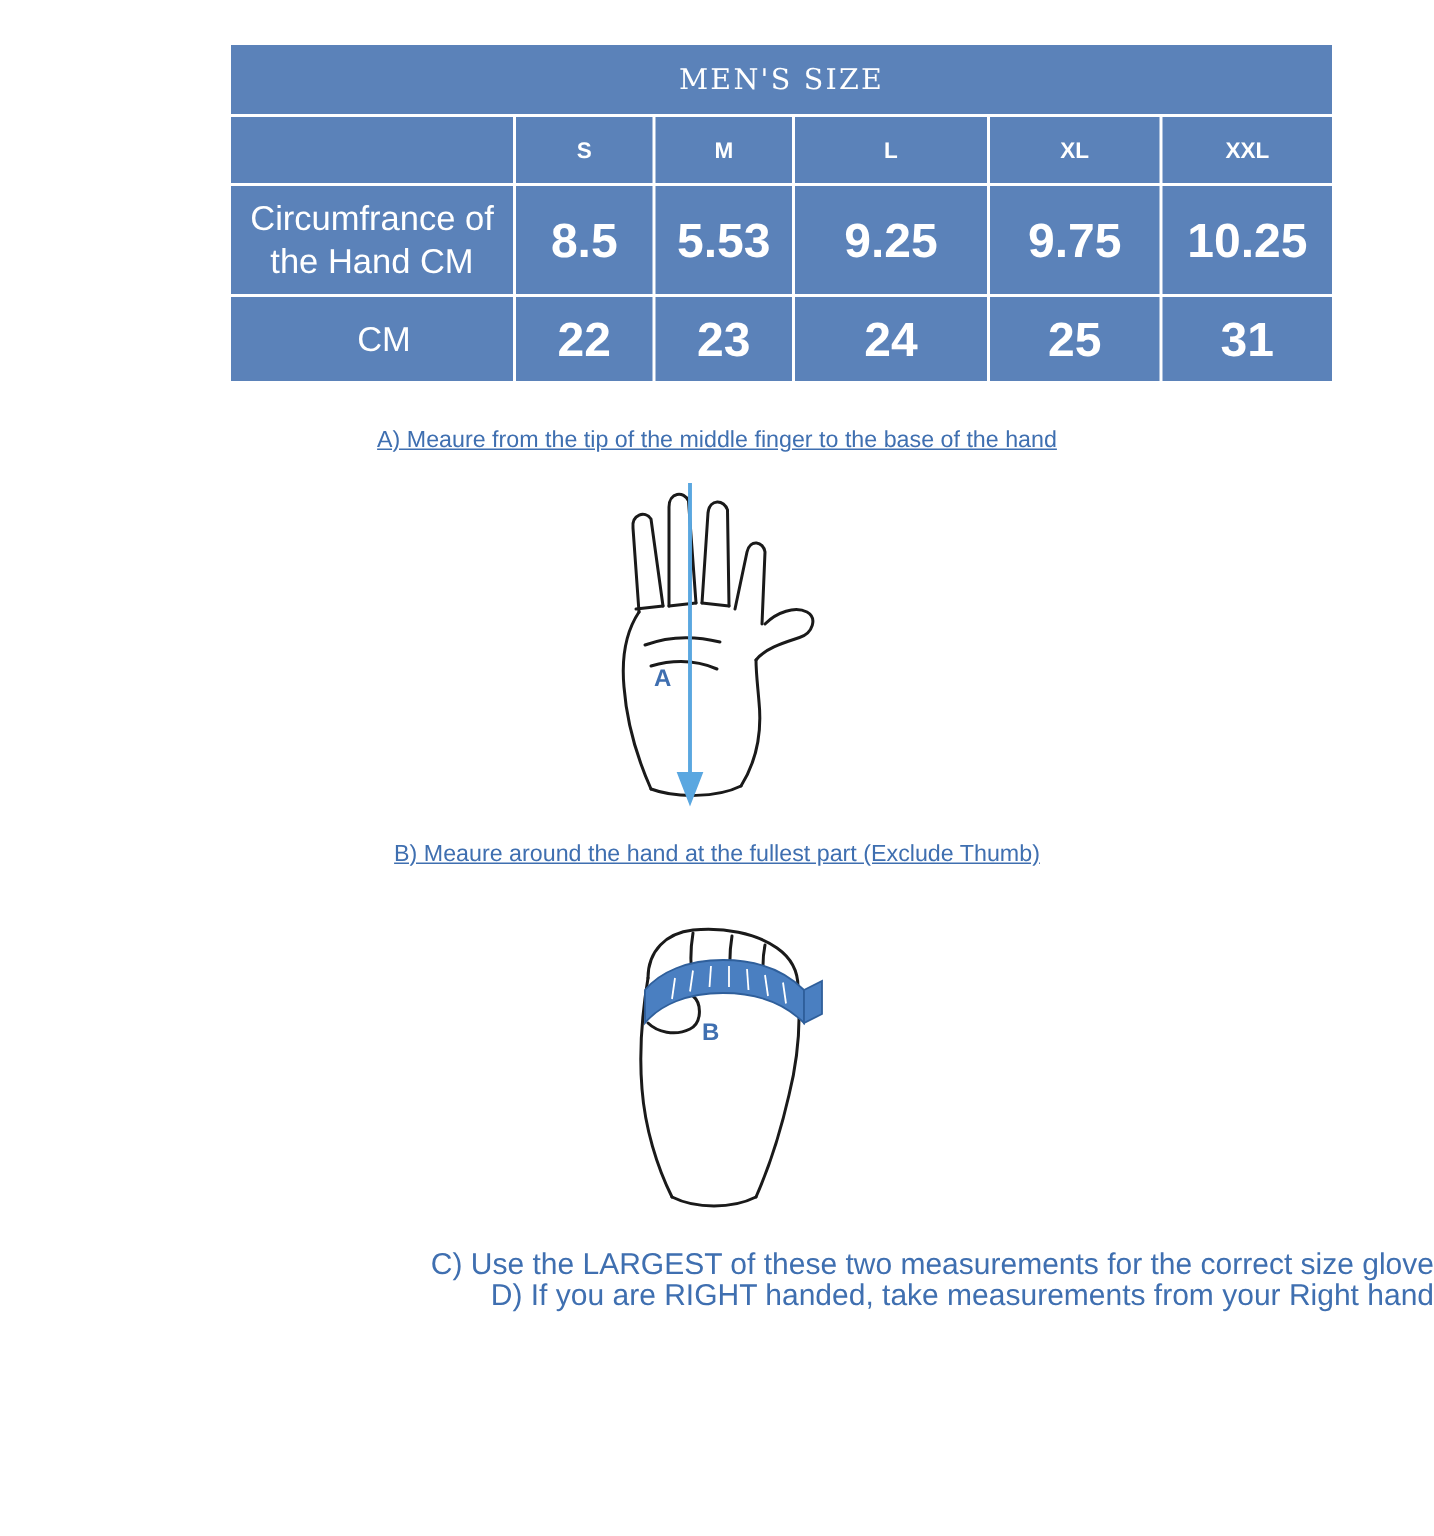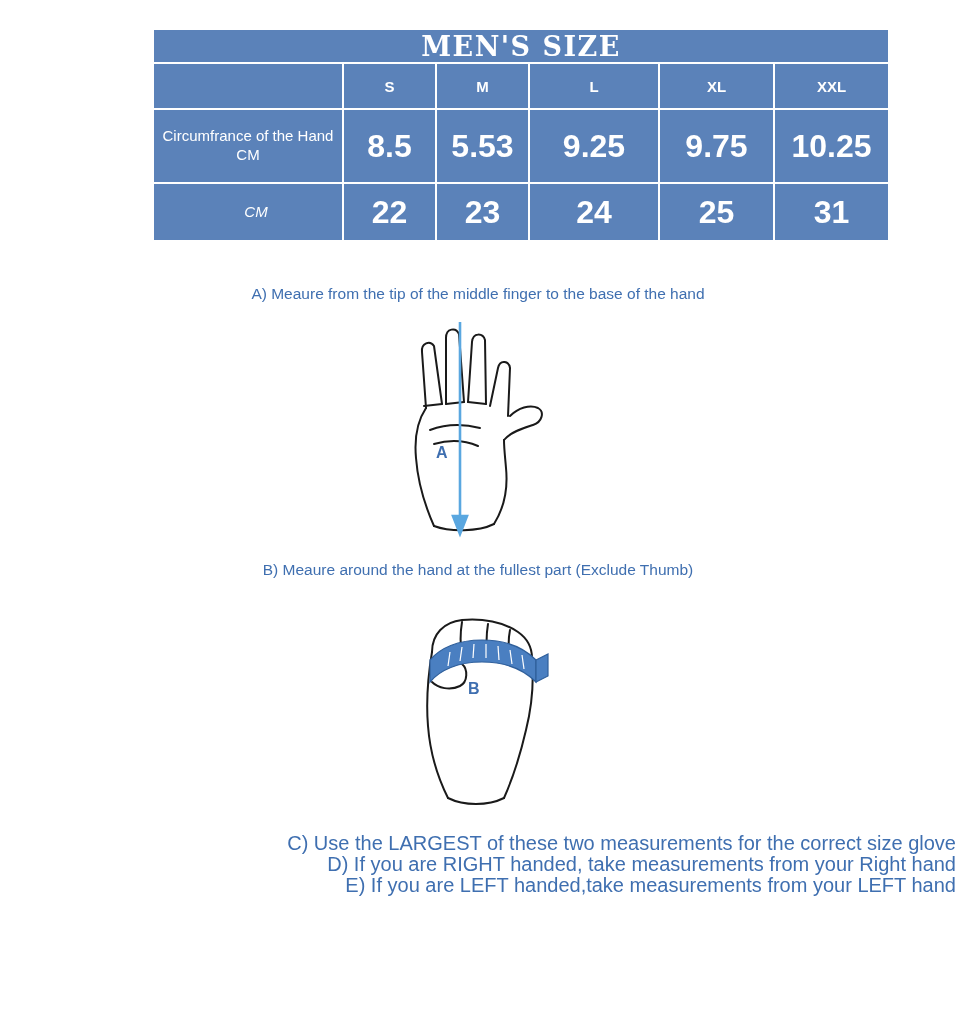--- a/index.html
+++ b/index.html
@@ -35,46 +35,45 @@
     table-layout: fixed;
   }
   table.size-table td {
     background: #5b82b9;
     color: #ffffff;
     text-align: center;
     vertical-align: middle;
     padding: 0;
   }
   .title-cell {
-    height: 32px;
+    height: 46px;
     font-family: "DejaVu Serif", serif;
-    font-weight: bold;
-    font-size: 27px;
+    font-weight: normal;
+    font-size: 19px;
     letter-spacing: 1.5px;
   }
   .hdr-blank {
     background: #5b82b9 !important;
   }
   .hdr-cell {
     height: 44px;
     font-size: 15px;
     font-weight: bold;
   }
   .row-label {
-    font-size: 15px;
+    font-size: 23px;
     font-weight: normal;
     text-align: left;
     padding: 6px 0 6px 10px;
     line-height: 1.25;
     margin-left: 29px;
   }
   .row-label.center {
     text-align: center;
     padding-left: 16px;
-    font-style: italic;
   }
   .val-cell {
     font-size: 32px;
     font-weight: bold;
   }
   .row-circ td { height: 72px; }
   .row-cm td { height: 56px; }
 
   
   col.c0 { width: 188px; }
@@ -84,20 +83,21 @@
   col.c4 { width: 113px; }
   col.c5 { width: 113px; }
 
   
   .caption {
     position: absolute;
     width: 100%;
     text-align: center;
     font-size: 15.5px;
     color: #3f6fb0;
+    text-decoration: underline;
   }
   #cap-a { top: 285px; }
   #cap-b { top: 561px; }
 
   .footer-notes {
     position: absolute;
     top: 833px;
     left: 0;
     width: 100%;
     text-align: right;
@@ -243,16 +243,15 @@
         <line x1="126" y1="65" x2="128" y2="79"></line>
       </g>
       </svg><div></div>
     
     <div class="fig-letter" id="letter-b">B</div>
   </div>
 
   <div class="footer-notes">
     <div>C) Use the LARGEST of these two measurements for the correct size glove</div>
     <div>D) If you are RIGHT handed, take measurements from your Right hand</div>
-    <div>E) If you are LEFT handed,take measurements from your LEFT hand</div>
   </div>
 
 </div>
 
 </body></html>

